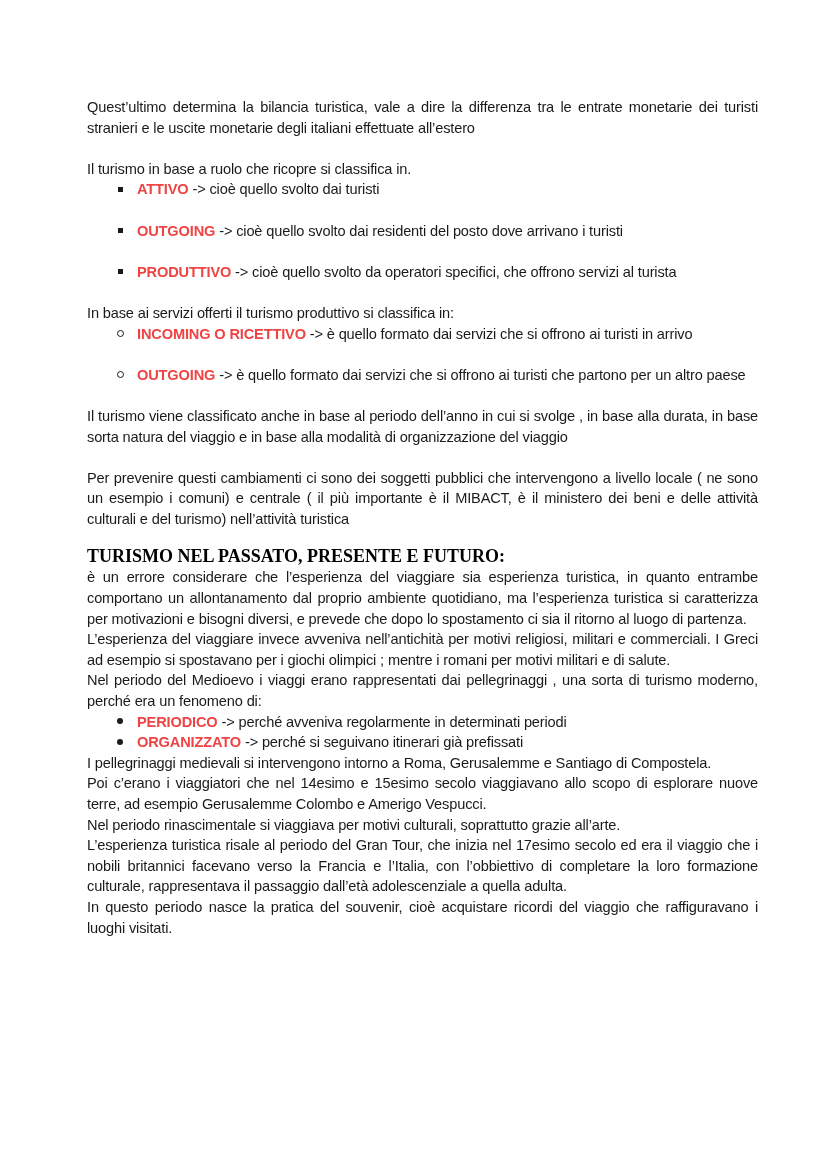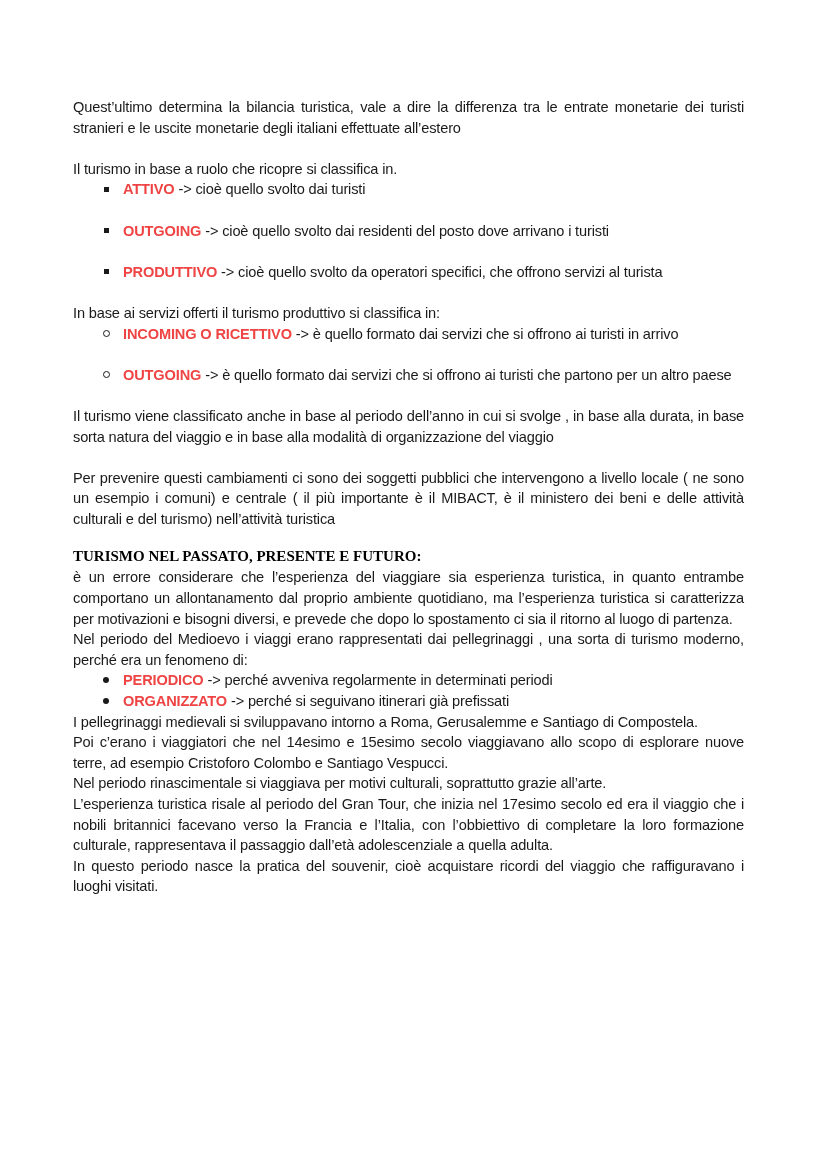--- a/index.html
+++ b/index.html
@@ -10,21 +10,21 @@
     body {
       width: 828px;
       height: 1171px;
       position: relative;
       overflow: hidden;
       font-family: "Liberation Sans", "DejaVu Sans", sans-serif;
       color: #1a1a1a;
     }
     .page {
       position: absolute;
-      left: 73px;
+      left: 87px;
       top: 97px;
       width: 671px;
       font-size: 14.6px;
       line-height: 20.6px;
       letter-spacing: -0.15px;
     }
     p {
       margin: 0;
       text-align: justify;
     }
@@ -74,21 +74,21 @@
       border-radius: 50%;
       vertical-align: middle;
       margin-top: -3px;
     }
     .spaced li + li { margin-top: 20.6px; }
     .term { font-weight: bold; color: #ef4444; }
     h2.section-heading {
       margin: 0;
       font-family: "Liberation Serif", "DejaVu Serif", serif;
       font-weight: bold;
-      font-size: 15px;
+      font-size: 18px;
       line-height: 22px;
       color: #000;
       letter-spacing: 0;
     }
     .heading-gap { height: 16px; }
   </style>
 </head>
 <body>
 
 <div class="page">
@@ -128,32 +128,33 @@
 
   <div class="gap"></div>
   <p>Il turismo viene classificato anche in base al periodo dell’anno in cui si svolge , in base alla durata, in base sorta natura del viaggio e in base alla modalità di organizzazione del viaggio</p>
   <div class="gap"></div>
   <p>Per prevenire questi cambiamenti ci sono dei soggetti pubblici che intervengono a livello locale ( ne sono un esempio i comuni) e centrale ( il più importante è il MIBACT, è il ministero dei beni e delle attività culturali e del turismo) nell’attività turistica</p>
 
   <div class="heading-gap"></div>
   <h2 class="section-heading">TURISMO NEL PASSATO, PRESENTE E FUTURO:</h2>
 
   <p>è un errore considerare che l’esperienza del viaggiare sia esperienza turistica, in quanto entrambe comportano un allontanamento dal proprio ambiente quotidiano, ma l’esperienza turistica si caratterizza per motivazioni e bisogni diversi, e prevede che dopo lo spostamento ci sia il ritorno al luogo di partenza.</p>
+  <p>L’esperienza del viaggiare invece avveniva nell’antichità per motivi religiosi, militari e commerciali. I Greci ad esempio si spostavano per i giochi olimpici ; mentre i romani per motivi militari e di salute.</p>
   <p>Nel periodo del Medioevo  i viaggi erano rappresentati dai pellegrinaggi , una sorta di turismo moderno, perché era un fenomeno di:</p>
 
   <ul class="list">
     <li>
       <span class="bullet bullet-disc"></span>
       <span class="term">PERIODICO</span><span> -&gt; perché avveniva regolarmente in determinati periodi</span>
     </li>
     <li>
       <span class="bullet bullet-disc"></span>
       <span class="term">ORGANIZZATO</span><span> -&gt; perché si seguivano itinerari già prefissati</span>
     </li>
   </ul>
 
-  <p>I pellegrinaggi medievali si sviluppavano intorno a Roma, Gerusalemme e Santiago di Compostela.</p>
-  <p>Poi c’erano i viaggiatori che nel 14esimo e 15esimo secolo viaggiavano allo scopo di esplorare nuove terre, ad esempio Cristoforo Colombo e Santiago Vespucci.</p>
+  <p>I pellegrinaggi medievali si intervengono intorno a Roma, Gerusalemme e Santiago di Compostela.</p>
+  <p>Poi c’erano i viaggiatori che nel 14esimo e 15esimo secolo viaggiavano allo scopo di esplorare nuove terre, ad esempio Gerusalemme Colombo e Amerigo Vespucci.</p>
   <p>Nel periodo rinascimentale si viaggiava per motivi culturali, soprattutto grazie all’arte.</p>
   <p>L’esperienza turistica risale al periodo del Gran Tour, che inizia nel 17esimo secolo ed era il viaggio che i nobili britannici facevano verso la Francia e l’Italia, con l’obbiettivo di completare la loro formazione culturale, rappresentava il passaggio dall’età adolescenziale a quella adulta.</p>
   <p>In questo periodo nasce la pratica del souvenir, cioè acquistare ricordi del viaggio che raffiguravano i luoghi visitati.</p>
 
 </div>
 
 </body></html>

